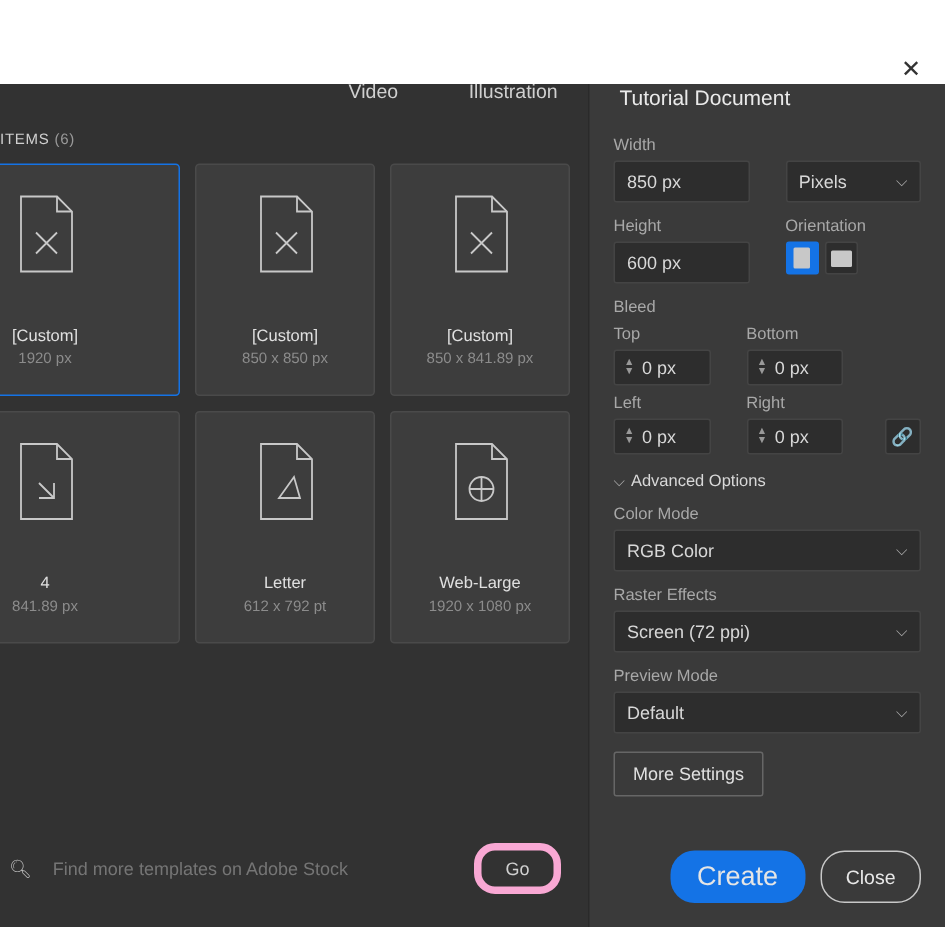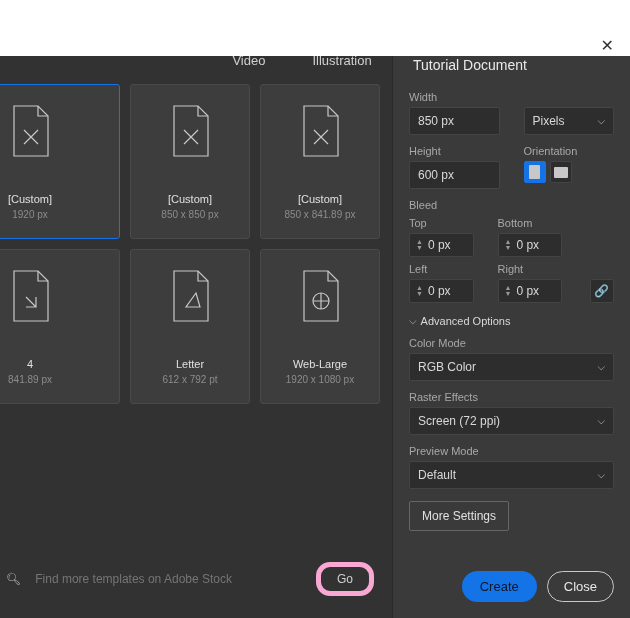--- a/index.html
+++ b/index.html
@@ -35,40 +35,41 @@
 .stepper .arrows{display:flex;flex-direction:column;line-height:6px;font-size:7px;color:#999;margin-right:5px}
 .stepper .val{color:#d8d8d8;font-size:12px}
 .orient{display:flex;gap:4px}
 .orient-btn{width:22px;height:22px;background:#2d2d2d;border:1px solid #444;display:flex;align-items:center;justify-content:center;border-radius:2px;cursor:pointer}
 .orient-btn.active{background:#1473e6;border-color:#1473e6}
 .orient-glyph{width:11px;height:14px;background:#c8c8c8;border-radius:1px}
 .orient-land .orient-glyph{width:14px;height:11px}
 .adv{margin-top:12px;font-size:11px;color:#d8d8d8;display:flex;align-items:center;gap:4px;cursor:pointer}
 .more-settings{border:1px solid #666;background:transparent;color:#e0e0e0;border-radius:2px;padding:7px 12px;font-size:12px;margin-top:12px;align-self:flex-start;cursor:pointer}
 .footer{margin-top:auto;display:flex;justify-content:flex-end;gap:10px;padding:12px 0 16px 0}
-.btn-primary{background:#1473e6;border:none;color:#0f172a;border-radius:16px;padding:7px 18px;font-size:13px;cursor:pointer}
+.btn-primary{background:#1473e6;border:none;color:#e5e5e5;border-radius:16px;padding:7px 18px;font-size:18px;cursor:pointer}
 .btn-secondary{background:transparent;border:1px solid #c8c8c8;color:#e8e8e8;border-radius:16px;padding:7px 16px;font-size:13px;cursor:pointer}
 .link-icon{width:24px;height:24px;background:#2d2d2d;border:1px solid #444;border-radius:2px;display:flex;align-items:center;justify-content:center;cursor:pointer;font-size:12px;color:#999;margin-left:4px}
 svg{stroke:#c8c8c8;fill:none;stroke-width:1.2}
 </style>
 </head>
 <body>
 <div class="window">
 <div class="whitebar"></div>
 <span class="close-x">✕</span>
 <div class="layout">
 <div class="left">
 <div class="tabs">
 <span>Saved</span>
 <span>Mobile</span>
 <span>Web</span>
 <span>Print</span>
 <span>Film &amp; Video</span>
 <span>Art &amp; Illustration</span>
 </div>
+<div class="section-header"><span>ITEMS</span> <span class="count">(6)</span></div>
 <div class="grid">
 <div class="card selected left-first">
 <div class="icon"><svg width="44" height="54">
                 <path d="M6 2h24l10 10v40H6z"></path>
                 <path d="M30 2v10h10"></path>
                 <path d="M16 26l14 14M30 26l-14 14"></path>
               </svg></div>
 <div class="title">[Custom]</div>
 <div class="dims">1920 px</div>
 </div>

